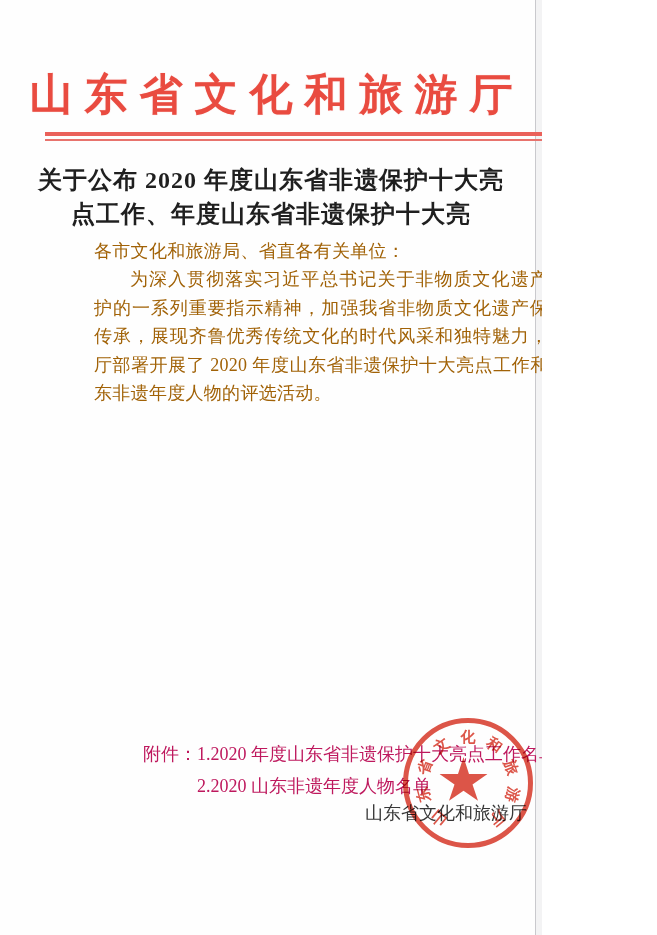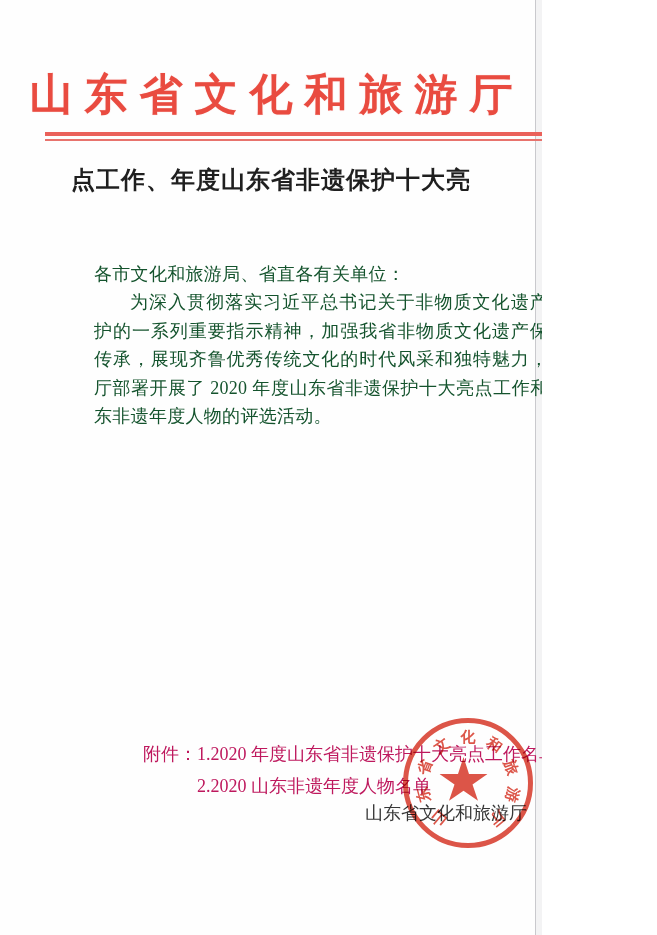--- a/index.html
+++ b/index.html
@@ -24,22 +24,22 @@
   .rule-thick { position:absolute; left:45px; width:567px; top:132px; height:4px; background:var(--line-red,#ea615a); }
   .rule-thin  { position:absolute; left:45px; width:567px; top:139px; height:2px; background:#e8736d; }
 
   .doc-title {
     position:absolute; top:163px; left:0; width:100%;
     text-align:center; font-size:24px; font-weight:bold;
     line-height:34px; color:#1f1f1f; letter-spacing:1px;
   }
 
   .body-text {
-    position:absolute; top:260px; left:94px; width:473px;
-    font-size:18px; line-height:28.4px; color:#14532d;
+    position:absolute; top:237px; left:94px; width:473px;
+    font-size:18px; line-height:28.4px; color:#a16207;
     text-align:justify; letter-spacing:0.3px;
   }
   .body-text p { margin:0; text-indent:2em; }
   .salutation { text-indent:0 !important; }
 
   .attachments {
     position:absolute; top:738px; left:143px;
     font-size:18px; line-height:32px; color:#be185d; white-space:nowrap;
   }
   .attach-line2 { padding-left:54px; }
@@ -77,20 +77,21 @@
 
   <div class="scan-strip-right"></div>
   <div class="scan-edge-right"></div>
 
   <div class="letterhead">山东省文化和旅游厅</div>
 
   <div class="rule-thick"></div>
   <div class="rule-thin"></div>
 
   <div class="doc-title">
+    <div>关于公布 2020 年度山东省非遗保护十大亮</div>
     <div>点工作、年度山东省非遗保护十大亮</div>
   </div>
 
   <div class="body-text">
     <div class="salutation">各市文化和旅游局、省直各有关单位：</div>
     <div id="paragraphs">
         <p>为深入贯彻落实习近平总书记关于非物质文化遗产保护的一系列重要指示精神，加强我省非物质文化遗产保护传承，展现齐鲁优秀传统文化的时代风采和独特魅力，我厅部署开展了 2020 年度山东省非遗保护十大亮点工作和山东非遗年度人物的评选活动。</p>
       </div>
   </div>
 

